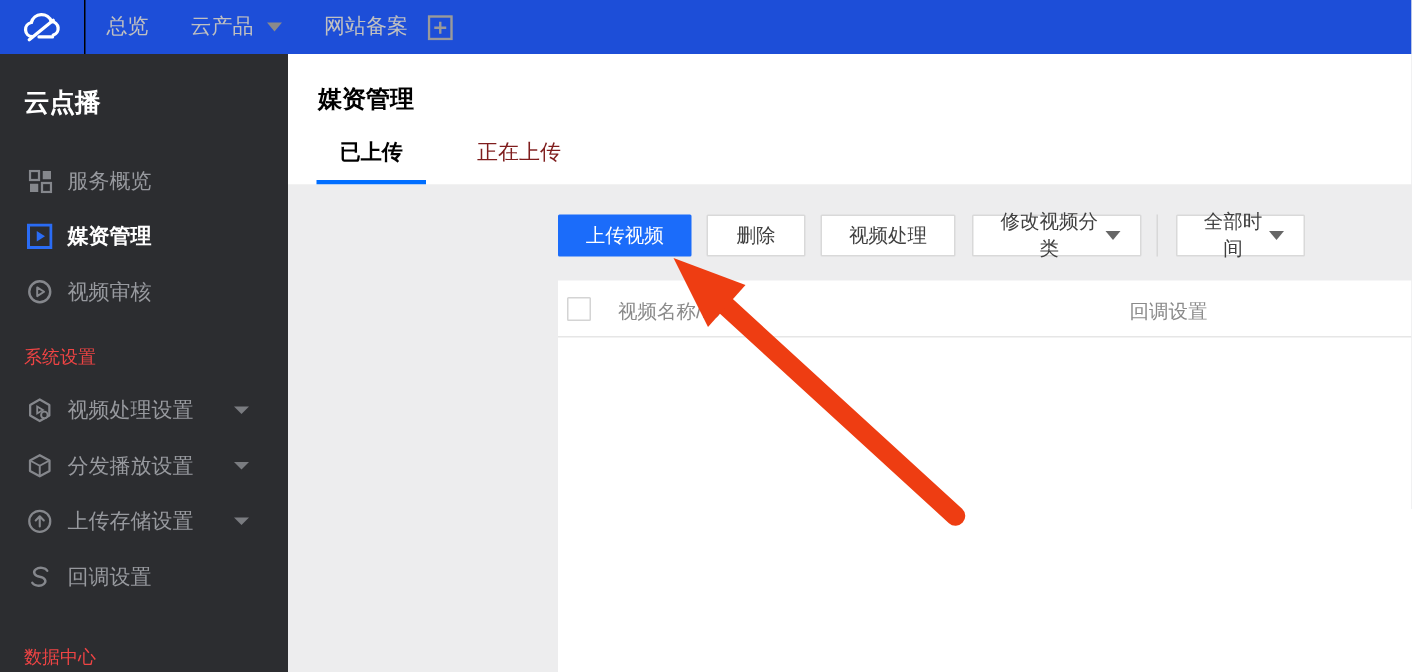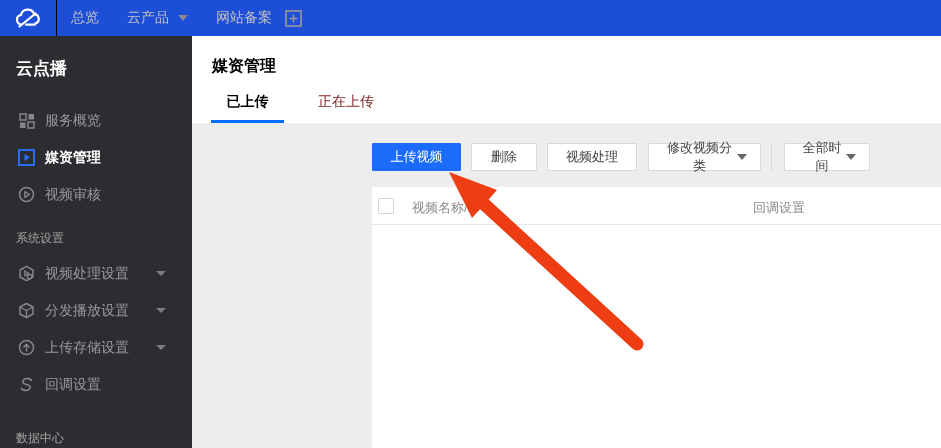--- a/index.html
+++ b/index.html
@@ -28,21 +28,21 @@
   .sidebar-title { color: #ffffff; font-size: 17px; font-weight: bold;
                    padding: 21px 0 0 16px; height: 60px; }
   .side-item { position: relative; height: 37px; display: flex; align-items: center;
                padding-left: 18px; font-size: 14px; color: #97999e; cursor: pointer; }
   .side-item .s-icon { width: 17px; height: 17px; margin-right: 10px; flex: 0 0 17px;
                        display: inline-flex; align-items: center; justify-content: center; }
   .side-item.active { color: #ffffff; font-weight: bold; }
   .side-caret { position: absolute; right: 26px; top: 16px; width: 0; height: 0;
                 border-left: 5px solid transparent; border-right: 5px solid transparent;
                 border-top: 5px solid #7a7c80; }
-  .side-section { font-size: 12px; color: #a3a3a3; padding-left: 16px;
+  .side-section { font-size: 12px; color: #ef4444; padding-left: 16px;
                   height: 34px; display: flex; align-items: flex-end; margin-bottom: 8px; }
   .menu-block { margin-top: 6px; }
 
   
   .main-header { position: absolute; top: 36px; left: 192px; width: 749px; height: 87px;
                  background: #ffffff; }
   .page-title { font-size: 16px; font-weight: bold; color: #000; padding: 20px 0 0 20px; }
   .tabs { position: absolute; bottom: 0; left: 0; display: flex; align-items: flex-end; }
   .tab { position: relative; font-size: 14px; color: #7f1d1d; padding-bottom: 12px;
          text-align: center; cursor: pointer; }

